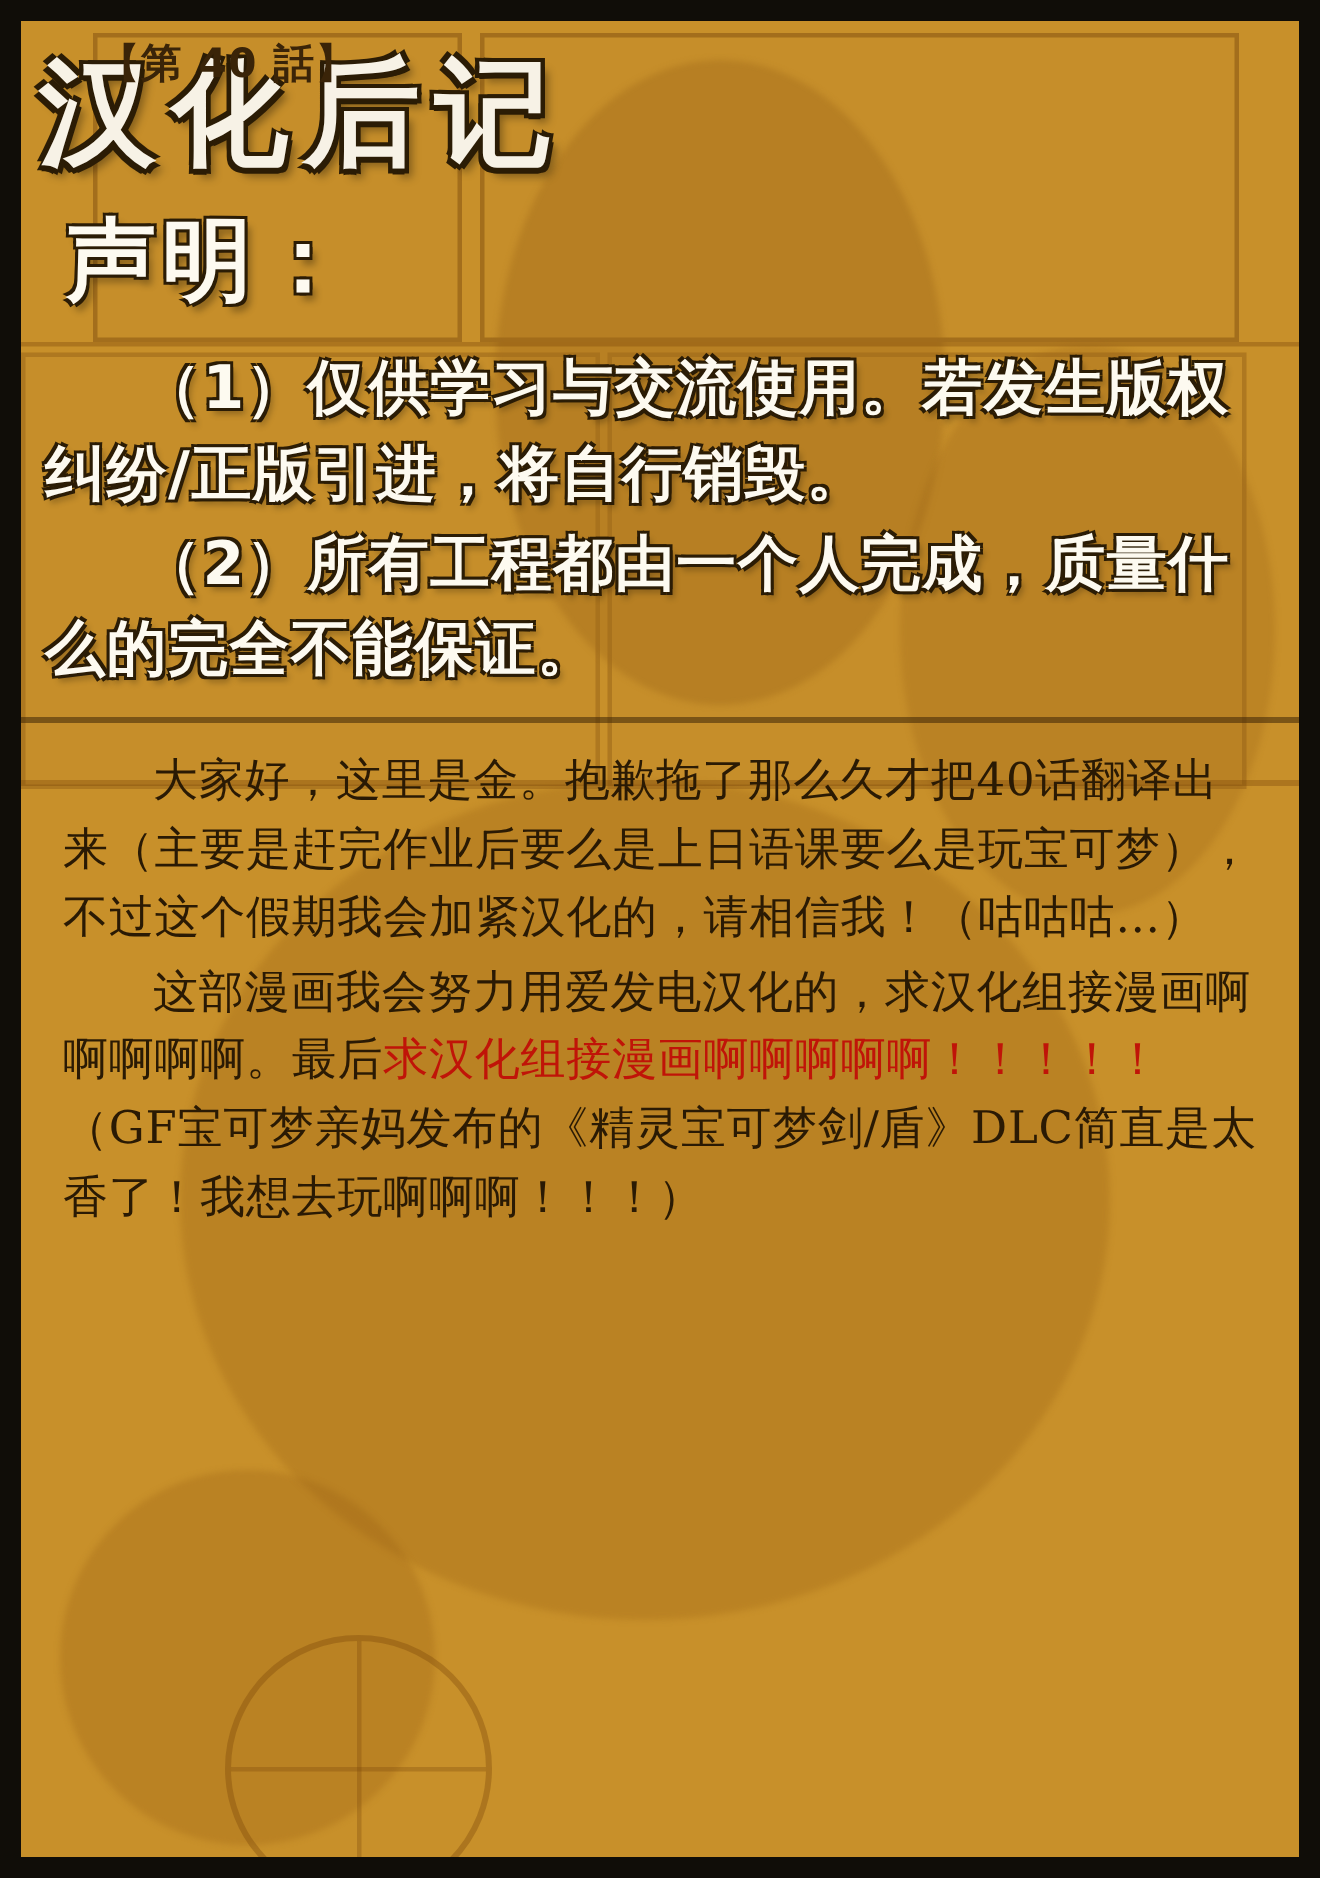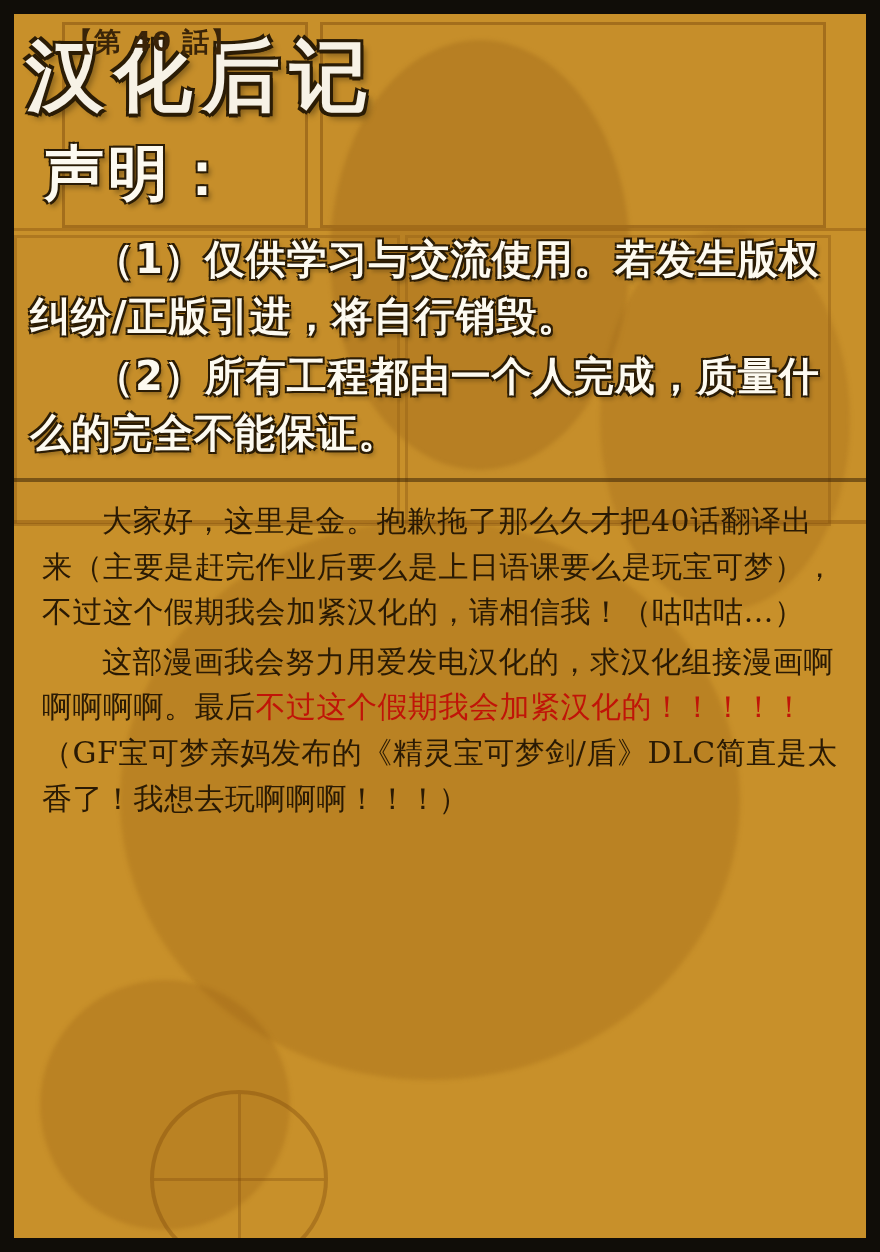--- a/index.html
+++ b/index.html
@@ -206,20 +206,20 @@
 
     <div class="declare-items">
       <div class="declare-item">（1）仅供学习与交流使用。若发生版权纠纷/正版引进，将自行销毁。</div>
       <div class="declare-item">（2）所有工程都由一个人完成，质量什么的完全不能保证。</div>
     </div>
 
     <div class="divider"></div>
 
     <div class="body-text">
       <p class="para">大家好，这里是金。抱歉拖了那么久才把40话翻译出来（主要是赶完作业后要么是上日语课要么是玩宝可梦），不过这个假期我会加紧汉化的，请相信我！（咕咕咕…）</p>
-      <p class="para"><span>这部漫画我会努力用爱发电汉化的，求汉化组接漫画啊啊啊啊啊。最后</span><span class="hl">不过这个假期我会加紧汉化的！！！！！</span><span>（GF宝可梦亲妈发布的《精灵宝可梦剑/盾》DLC简直是太香了！我想去玩啊啊啊！！！）</span></p>
+      <p class="para"><span>这部漫画我会努力用爱发电汉化的，求汉化组接漫画啊啊啊啊啊。最后</span><span class="hl">求汉化组接漫画啊啊啊啊啊！！！！！</span><span>（GF宝可梦亲妈发布的《精灵宝可梦剑/盾》DLC简直是太香了！我想去玩啊啊啊！！！）</span></p>
     </div>
 
   </div>
 
 
   <div class="frame"></div>
 </div>
 
 </body></html>

